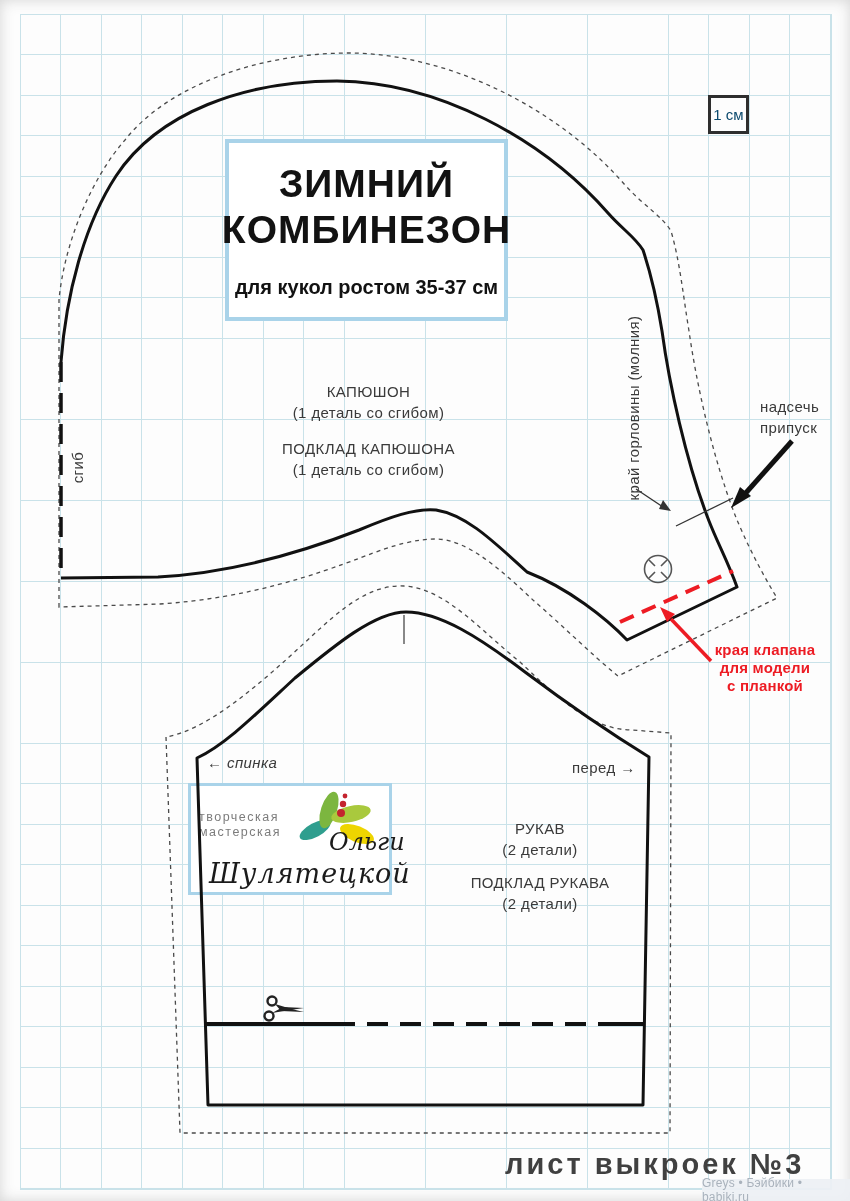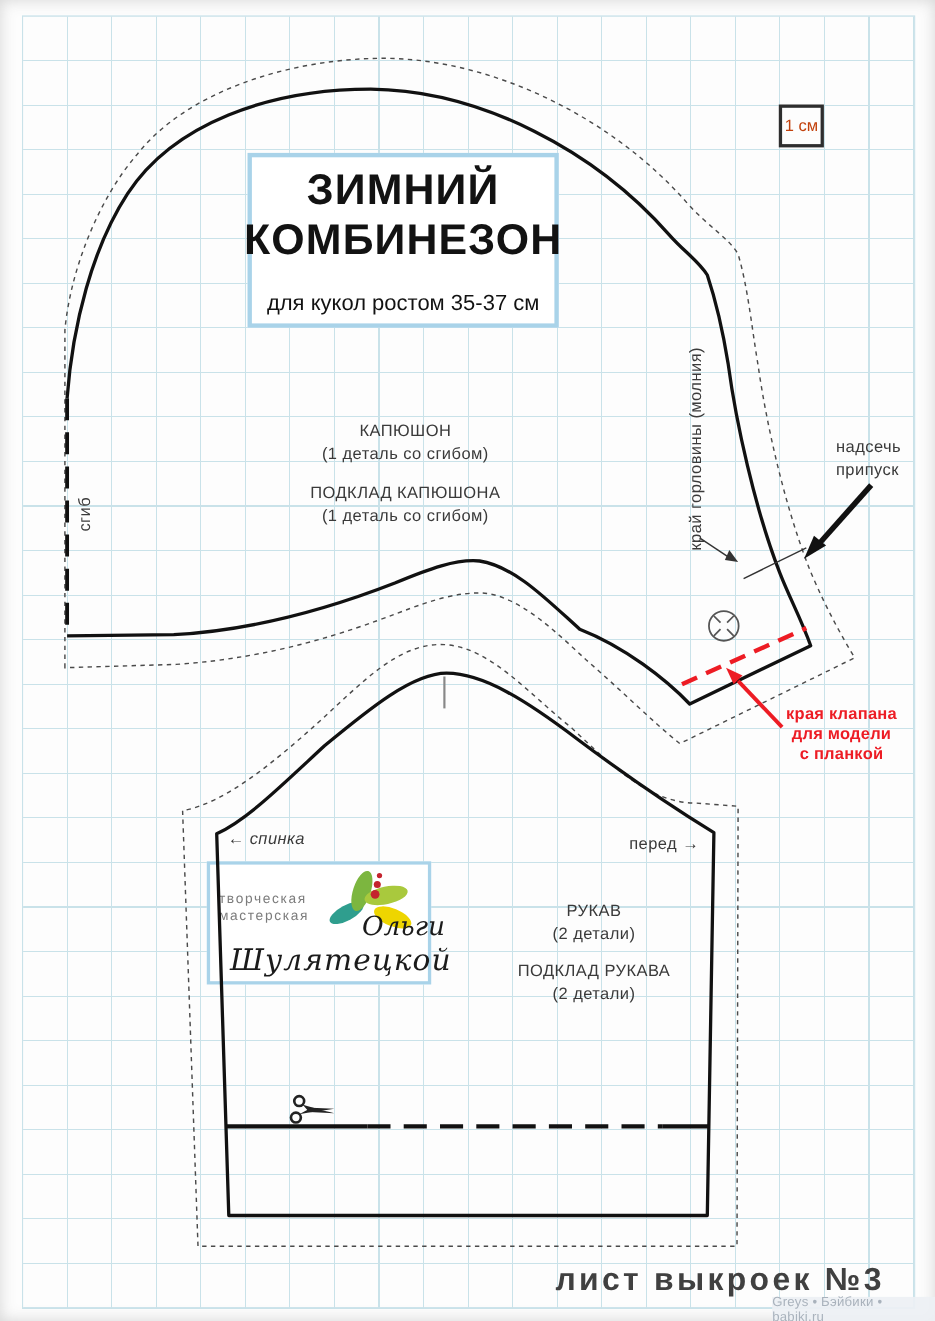--- a/index.html
+++ b/index.html
@@ -14,32 +14,32 @@
     border:1px solid #c9e2e9;
     background-image:
       repeating-linear-gradient(to right,transparent 0,transparent 39.5px,#c9e2e9 39.5px,#c9e2e9 40.5px),
       repeating-linear-gradient(to bottom,transparent 0,transparent 39.5px,#c9e2e9 39.5px,#c9e2e9 40.5px);
   }
   svg.lines{position:absolute;left:0;top:0;z-index:3;}
   .lbl{position:absolute;z-index:4;color:#3a3a3a;font-size:15px;letter-spacing:.4px;line-height:21px;}
   .center{text-align:center;}
   .rot{transform:rotate(-90deg);transform-origin:center center;white-space:nowrap;text-align:center;}
   .titlebox{
-    position:absolute;left:225px;top:139px;width:283px;height:159px;z-index:2;
+    position:absolute;left:225px;top:139px;width:283px;height:182px;z-index:2;
     background:#fff;border:4px solid #a9d3e9;box-sizing:border-box;
     display:flex;flex-direction:column;align-items:center;justify-content:center;
     color:#121212;
   }
   .titlebox .t1{font-size:39px;font-weight:bold;line-height:46px;letter-spacing:1px;}
-  .titlebox .t2{font-size:20px;font-weight:normal;margin-top:23px;}
+  .titlebox .t2{font-size:20px;font-weight:bold;margin-top:23px;}
   .scalebox{
     position:absolute;left:708px;top:95px;width:41px;height:39px;z-index:4;
     background:#fdfdfd;border:3px solid #2e2e2e;box-sizing:border-box;
     display:flex;align-items:center;justify-content:center;
-    font-size:15px;color:#c2410c;
+    font-size:15px;color:#0c4a6e;
   }
   .logobox{
     position:absolute;left:188px;top:783px;width:204px;height:112px;z-index:2;
     background:#fff;border:3px solid #a9d3e9;box-sizing:border-box;
   }
   .studio{position:absolute;left:8px;top:24px;color:#7c7c7c;font-size:12.5px;letter-spacing:1.5px;line-height:15px;}
   .scriptname{position:absolute;z-index:2;font-family:"DejaVu Serif",serif;font-style:italic;color:#1b1b1b;}
   .name1{left:138px;top:42px;font-size:24px;}
   .name2{left:18px;top:72px;font-size:27px;letter-spacing:1px;}
   .redlbl{color:#ed1c24;font-weight:bold;line-height:18px;letter-spacing:.2px;}

